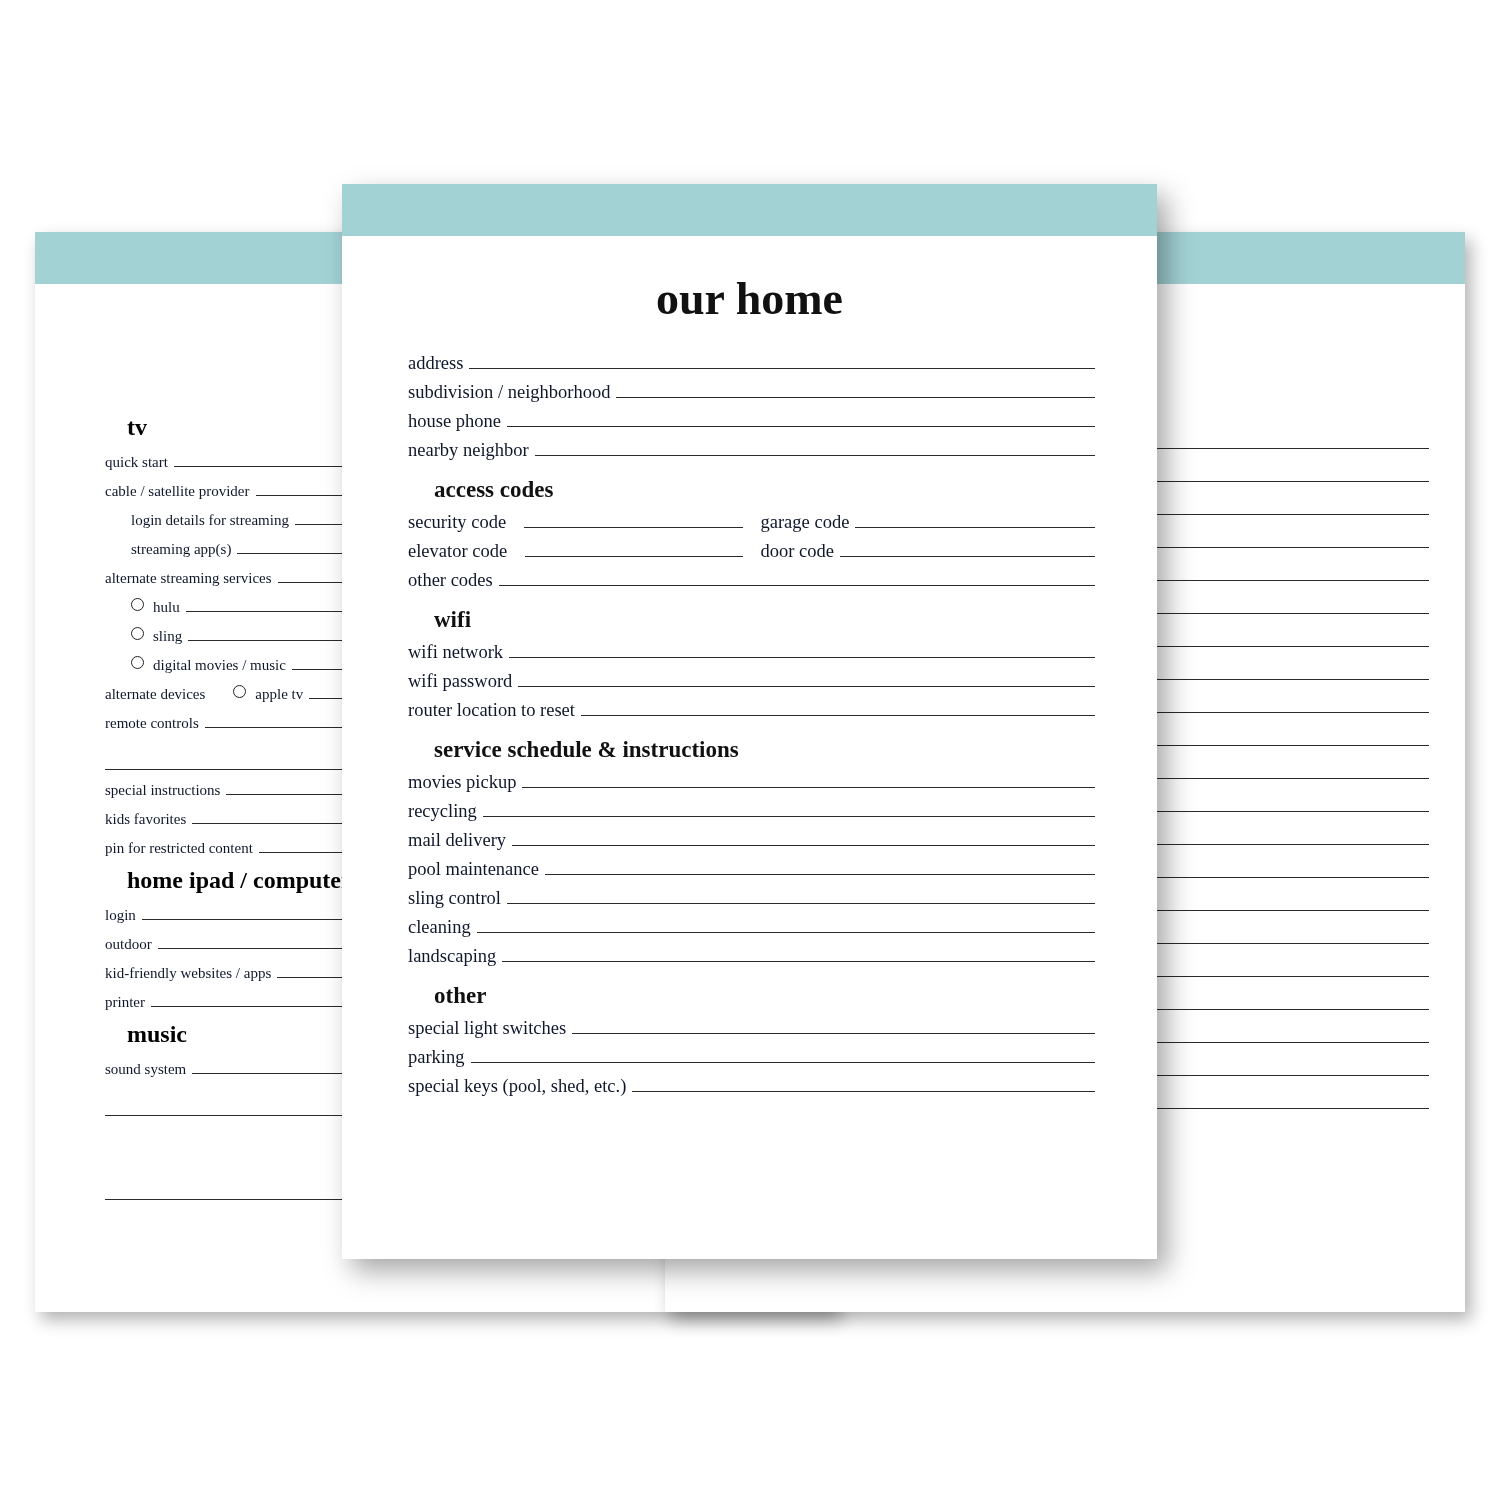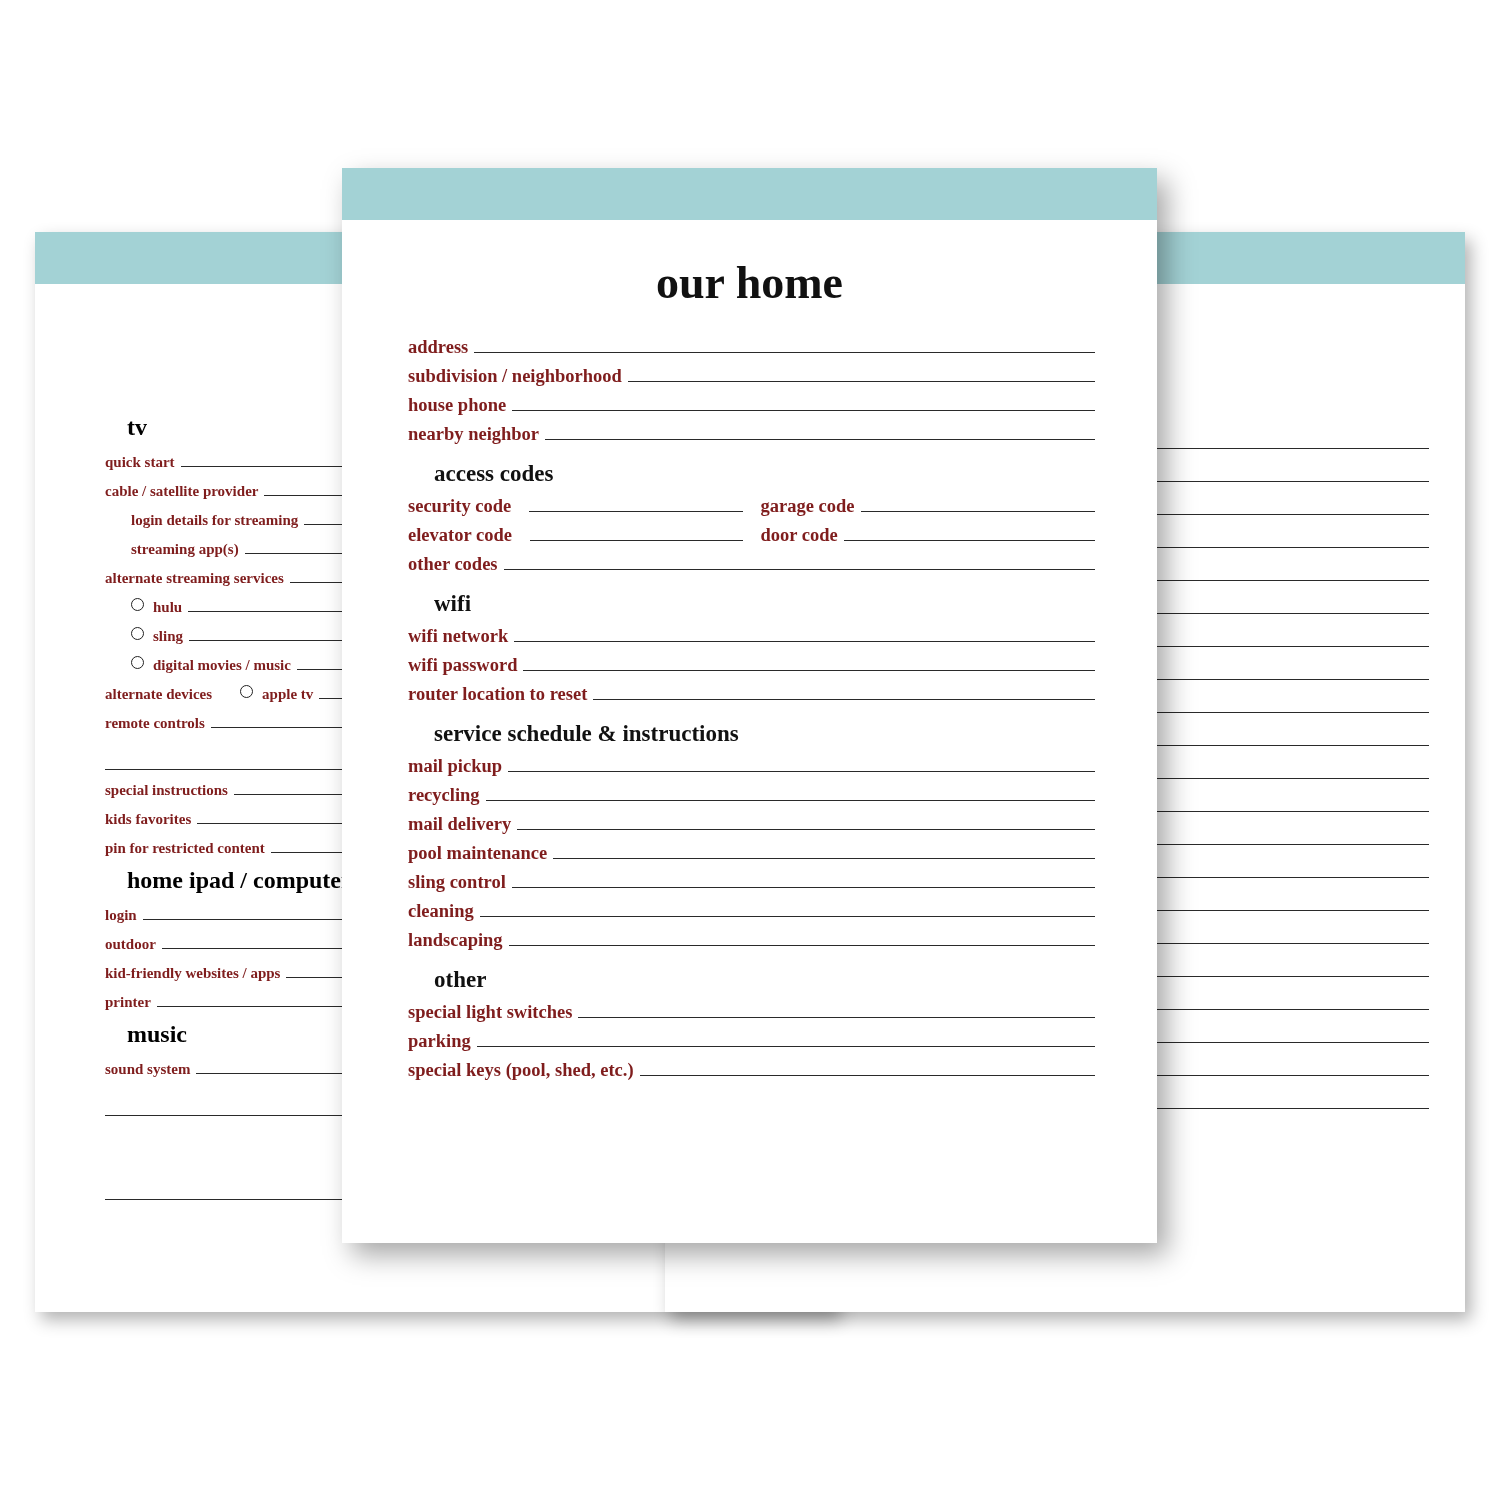--- a/index.html
+++ b/index.html
@@ -71,21 +71,21 @@
     padding: 34px 36px 0 36px;
   }
   .plainline {
     border-bottom: 1.4px solid #2a2a2a;
     height: 32px;
   }
 
   
   #sheet-center {
     left: 342px;
-    top: 168px;
+    top: 184px;
     width: 815px;
     height: 1075px;
     z-index: 5;
     box-shadow: 10px 12px 26px rgba(0,0,0,0.35);
   }
   #sheet-center .band { height: 52px; }
   #sheet-center .title {
     text-align: center;
     font-size: 46px;
     font-weight: bold;
@@ -98,23 +98,23 @@
   }
 
   
   .row {
     display: flex;
     align-items: baseline;
     margin-bottom: 6px;
   }
   .row .lbl {
     font-size: 18.5px;
-    font-weight: bold;
+    font-weight: normal;
     white-space: nowrap;
-    color: #7f1d1d;
+    color: #0f172a;
     padding-right: 6px;
   }
   .row .fill {
     flex: 1;
     border-bottom: 1.4px solid #2a2a2a;
     height: 17px;
   }
   .row.two .half {
     display: flex;
     align-items: baseline;
@@ -376,21 +376,21 @@
       </div>
 
       <div class="row">
         <span class="lbl">router location to reset</span>
         <span class="fill"></span>
       </div>
 
       <div class="sect">service schedule &amp; instructions</div>
 
       <div class="row">
-        <span class="lbl">mail pickup</span>
+        <span class="lbl">movies pickup</span>
         <span class="fill"></span>
       </div>
 
       <div class="row">
         <span class="lbl">recycling</span>
         <span class="fill"></span>
       </div>
 
       <div class="row">
         <span class="lbl">mail delivery</span>

